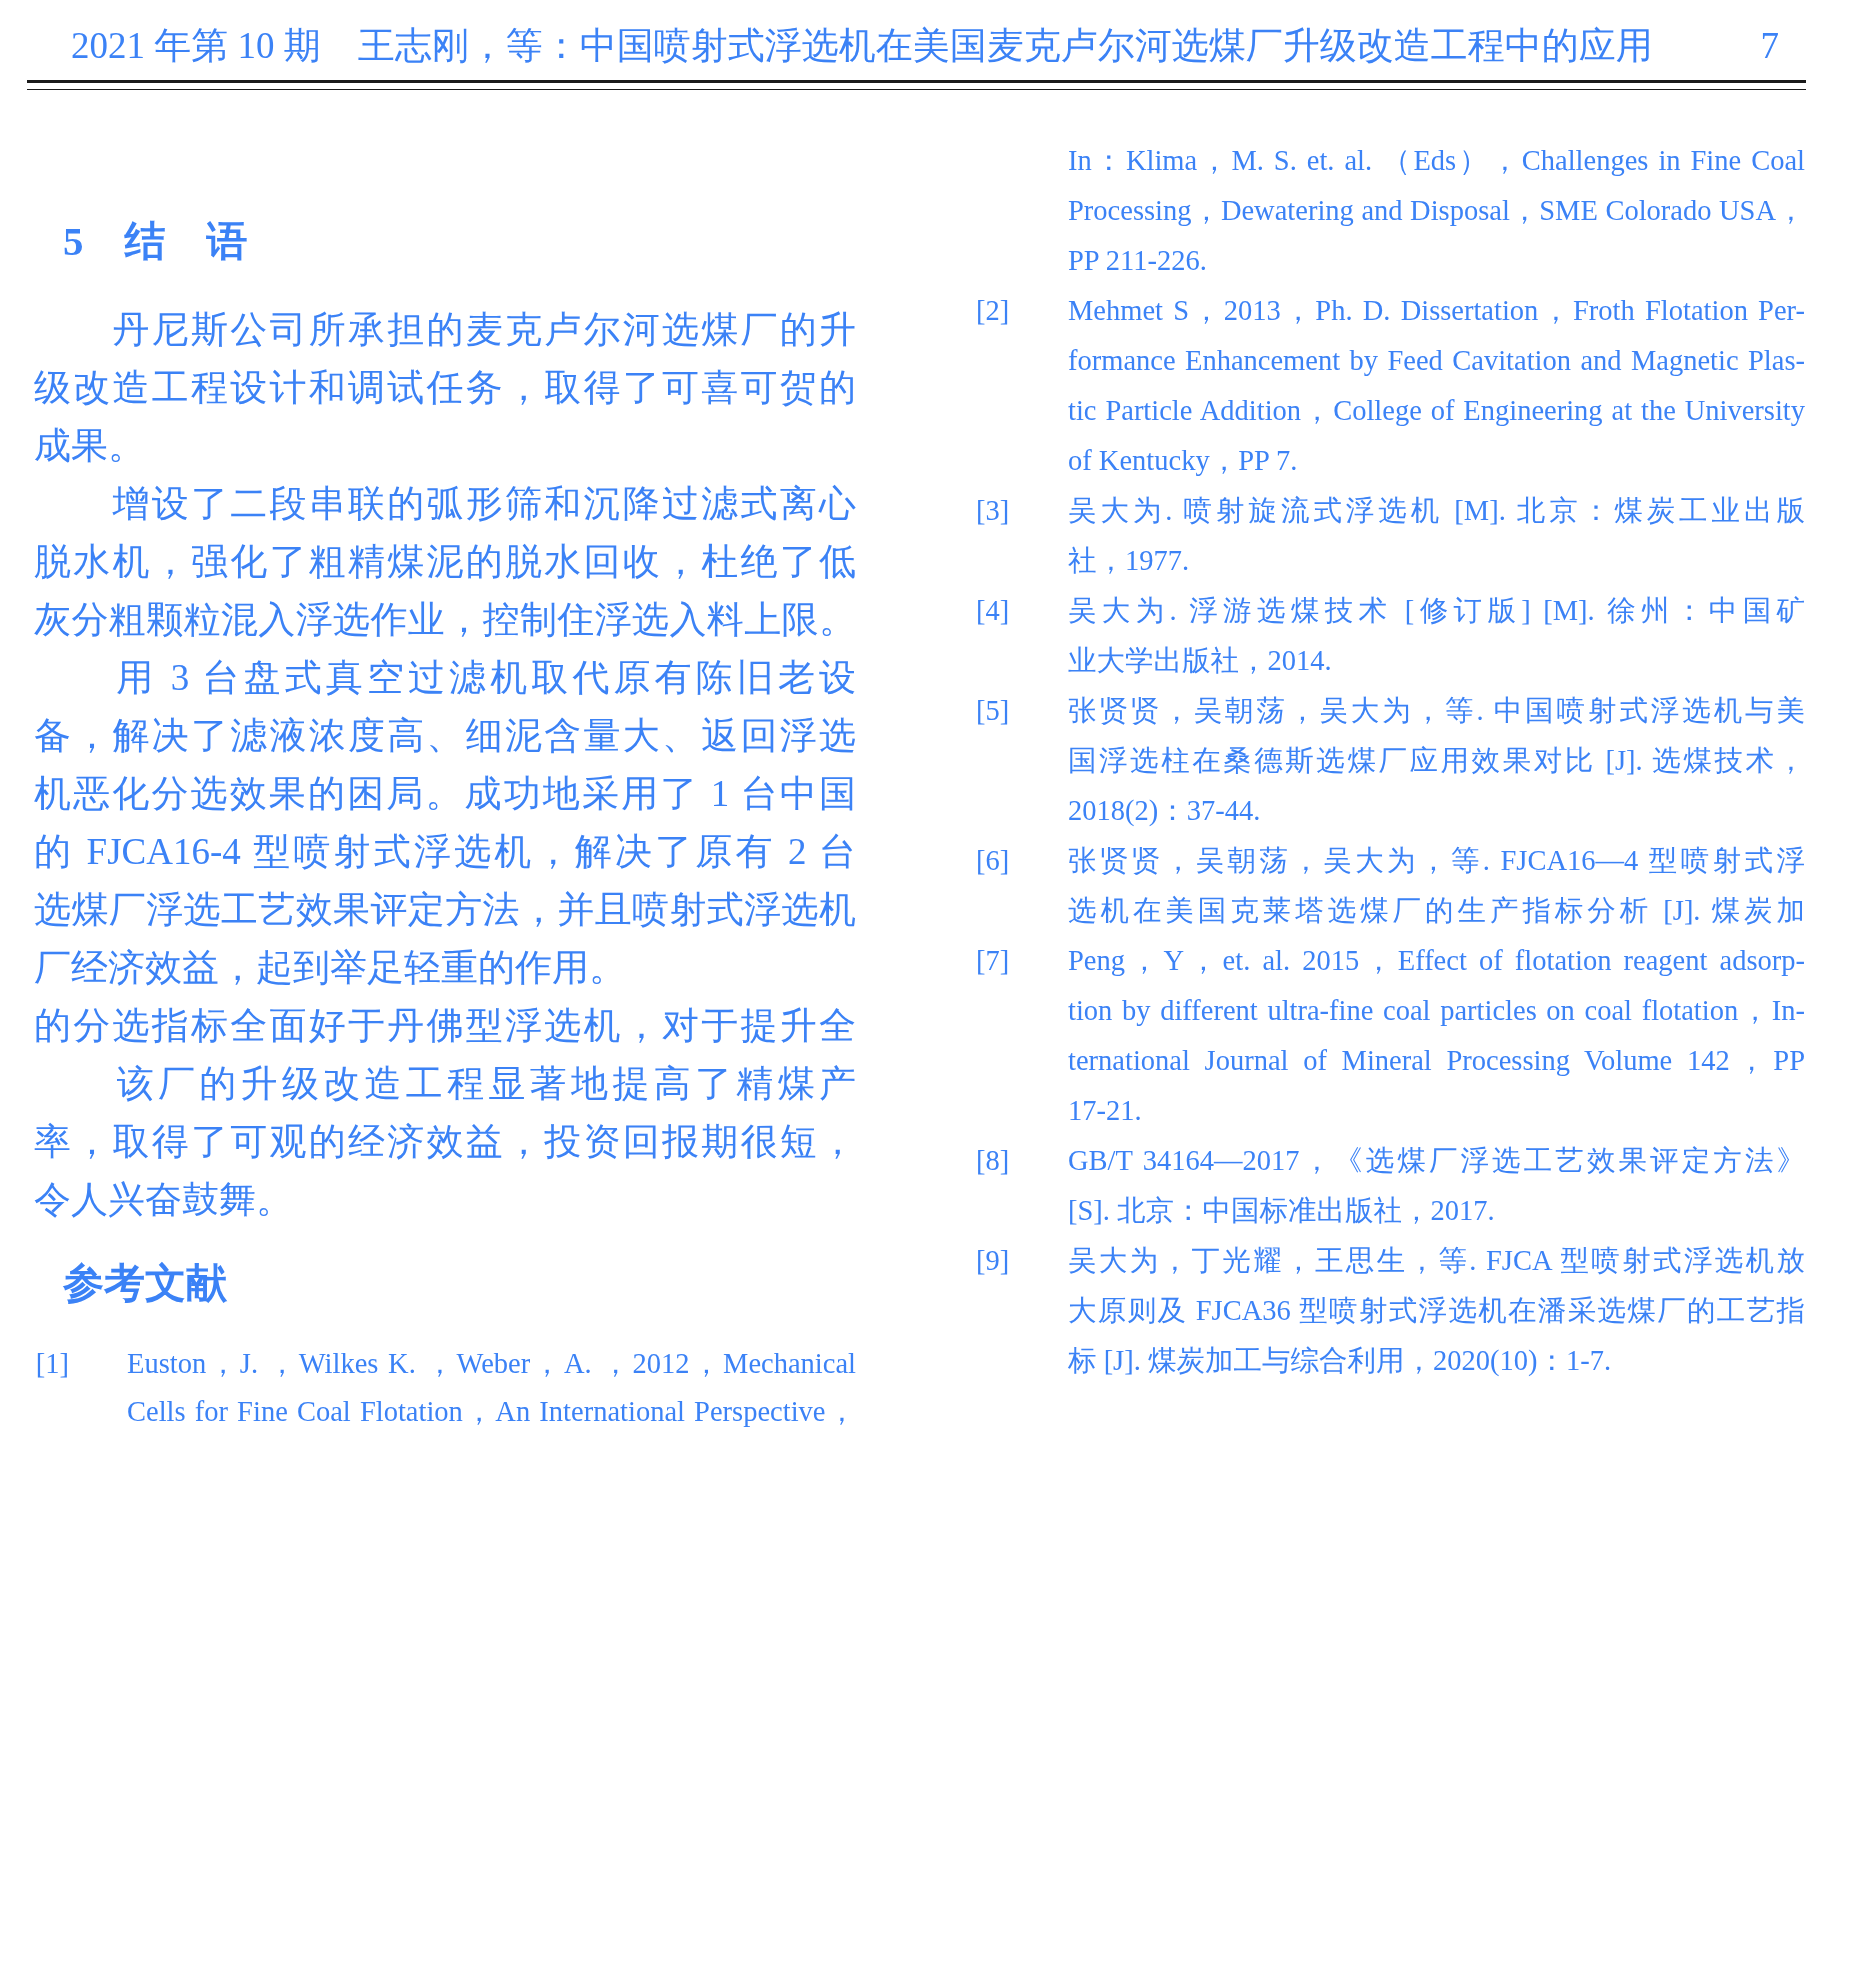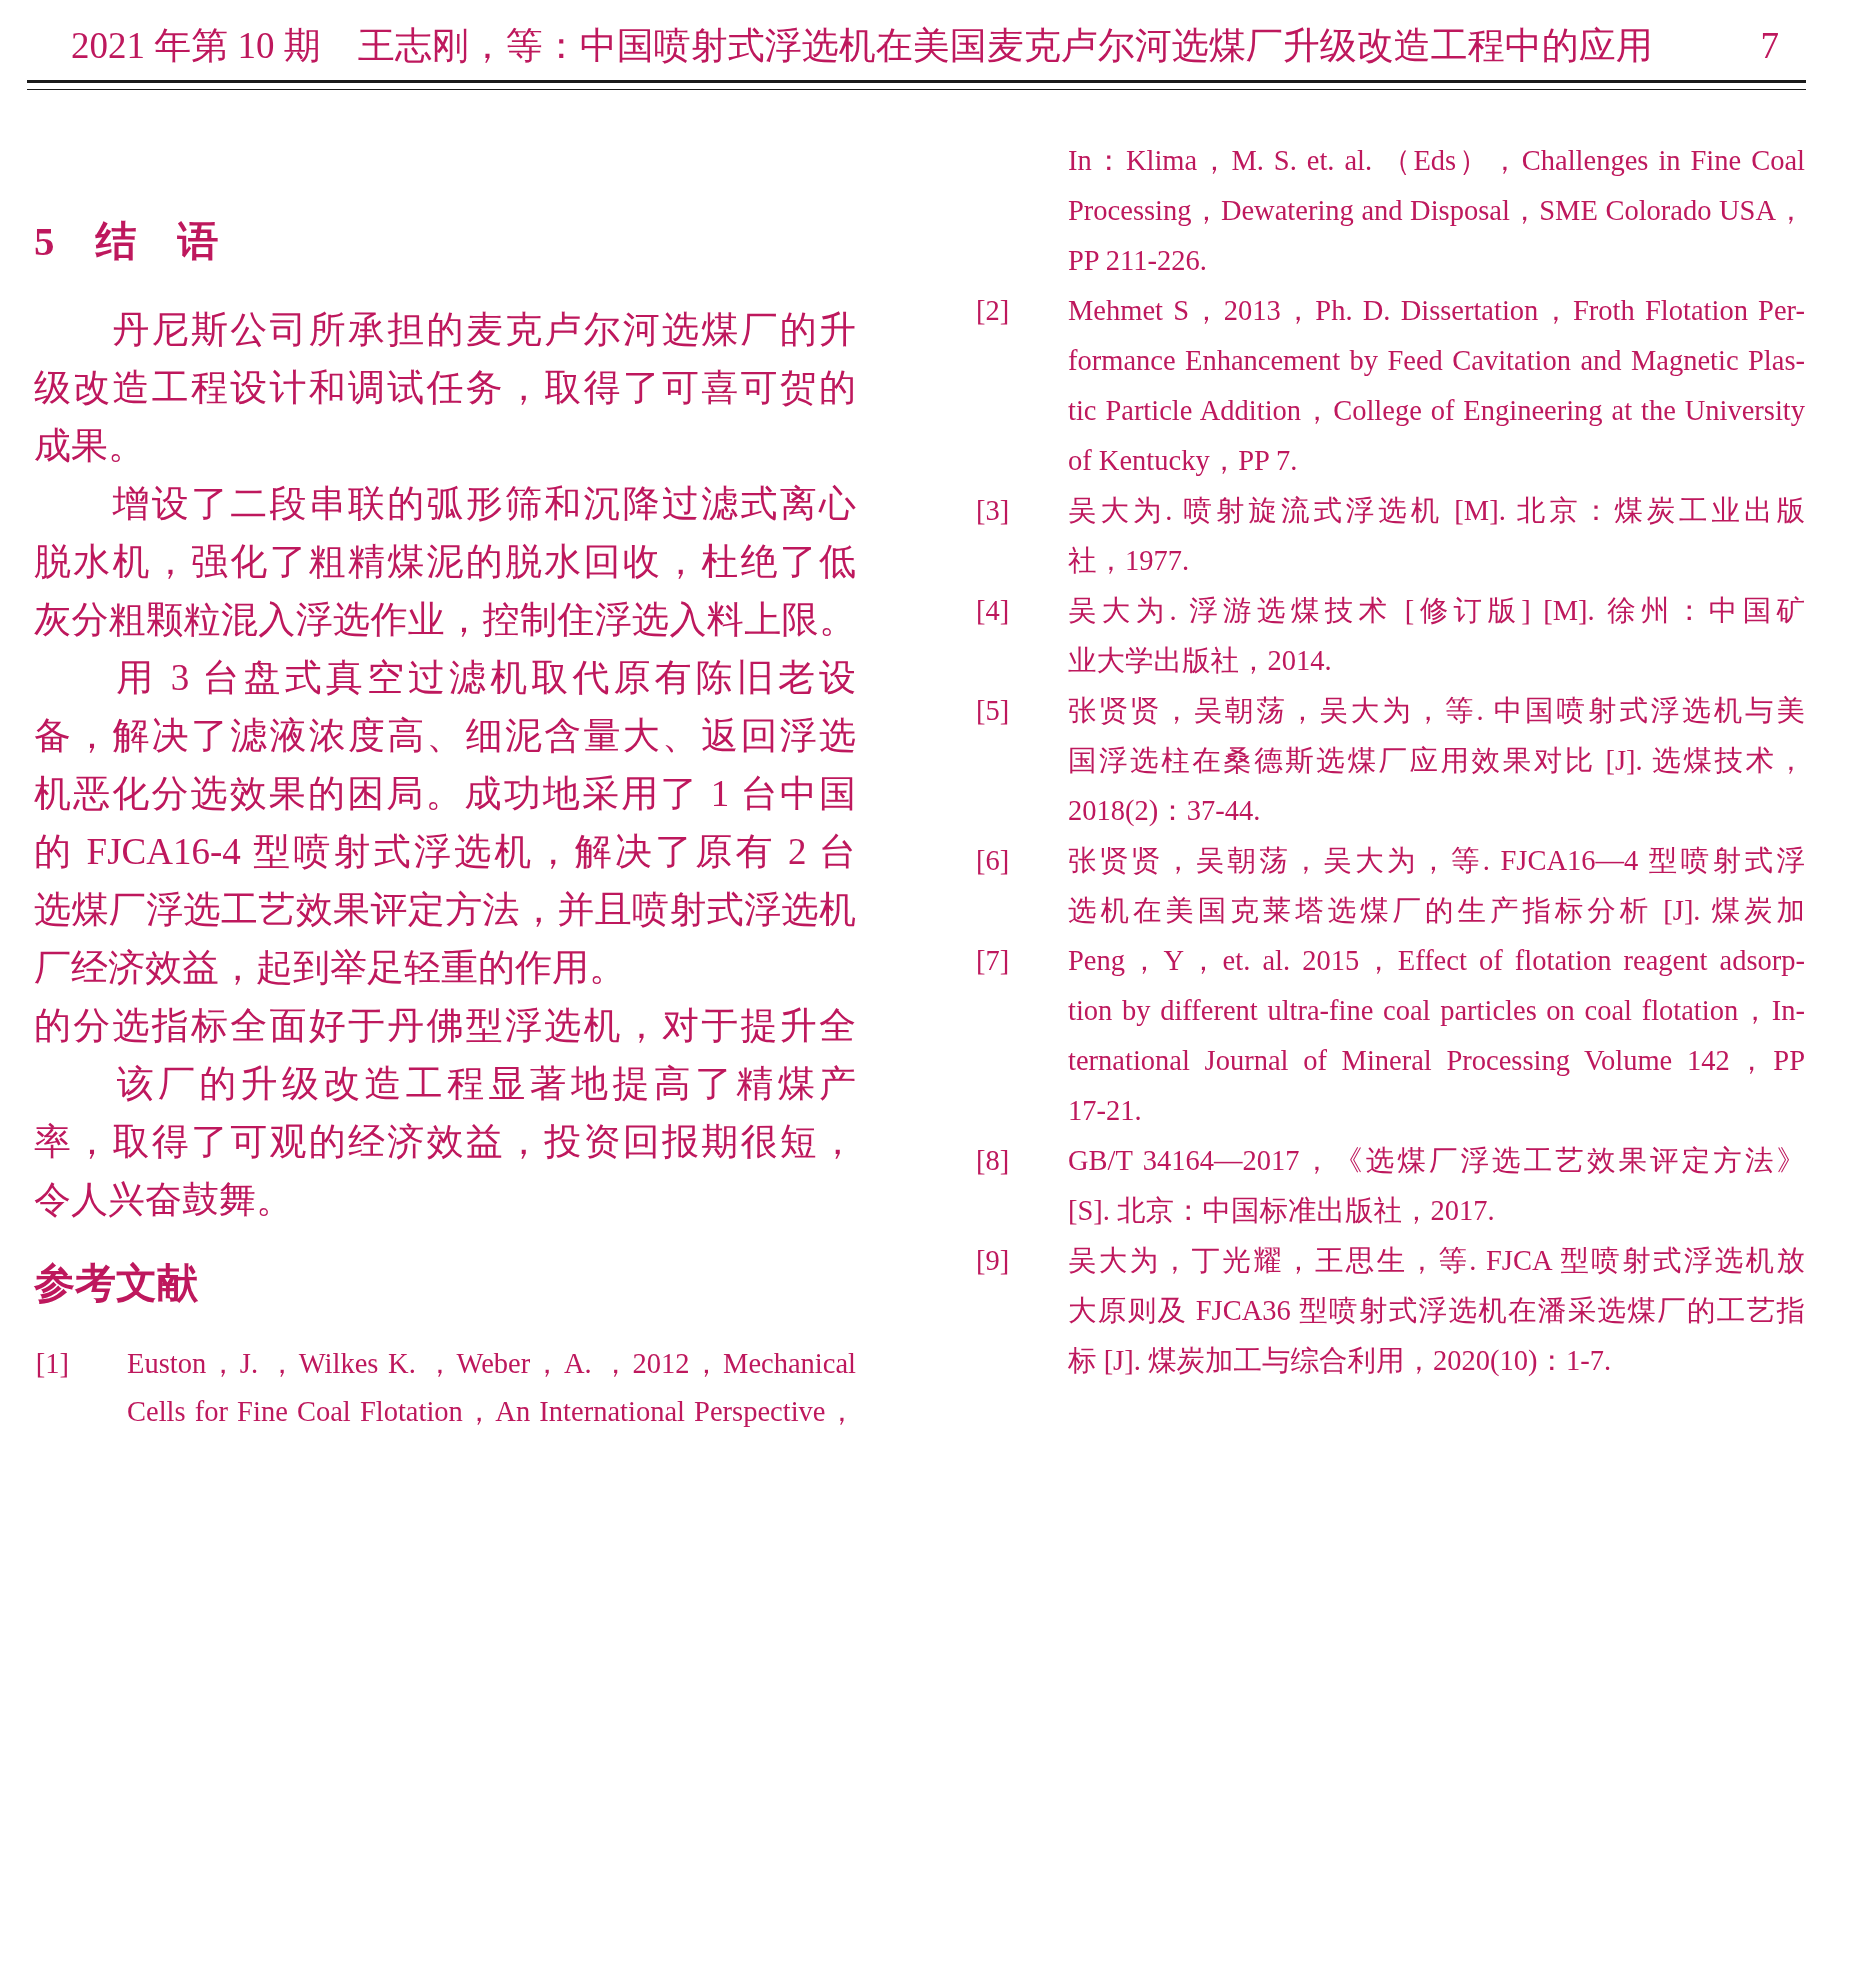--- a/index.html
+++ b/index.html
@@ -1,20 +1,20 @@
 <!DOCTYPE html>
 <html style="font-size:14.3px"><head>
 <meta charset="utf-8">
 <style>
   html,body{margin:0;padding:0;background:#888;}
   .page{
     position:relative;
     width:1856px;height:1984px;
     background:#ffffff;
-    color:#be185d;
+    color:#3b82f6;
     font-family:"Liberation Serif","DejaVu Serif",serif;
     overflow:hidden;
   }
   
   .running-header{
     position:absolute;top:23px;left:71px;right:77px;
     display:flex;justify-content:space-between;align-items:baseline;
     font-size:37px;line-height:46px;white-space:nowrap;
   }
   .running-header .pageno{font-size:37px;}
@@ -32,21 +32,21 @@
   .ln{
     display:block;
     text-align:justify;
     text-align-last:justify;
     white-space:nowrap;
   }
   .ln.last{text-align-last:left;}
   .sec-heading{
     font-weight:700;
     font-size:41px;line-height:59px;
-    text-align:left;white-space:nowrap;
+    text-align:left;white-space:nowrap;margin-left:29px;
   }
   
   .ref-block{font-size:28.5px;}
   .lh-left{line-height:48px;}
   .lh-right{line-height:50px;}
   .ref-entry{position:relative;}
   .ref-entry .text{display:block;}
   .ref-num{
     position:absolute;left:0;top:0;width:87px;
     text-align:left;text-align-last:left;white-space:nowrap;

